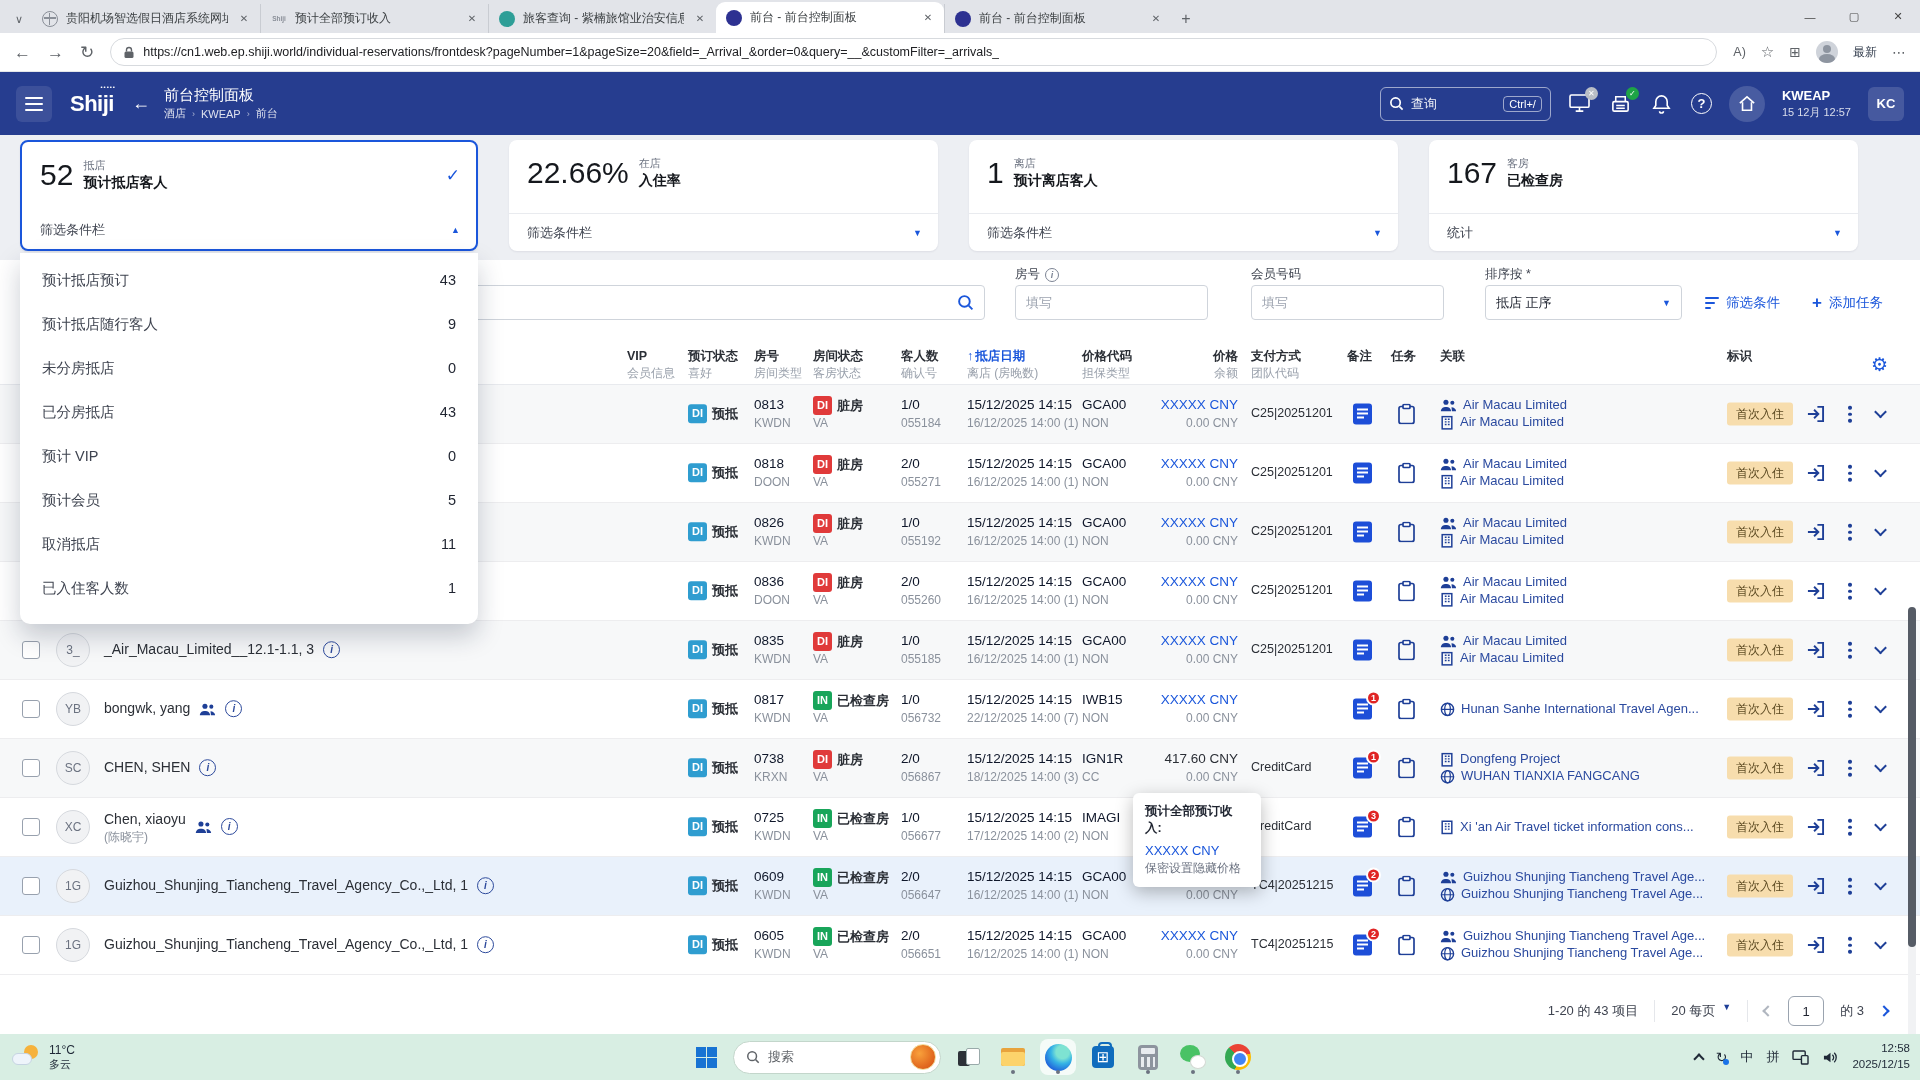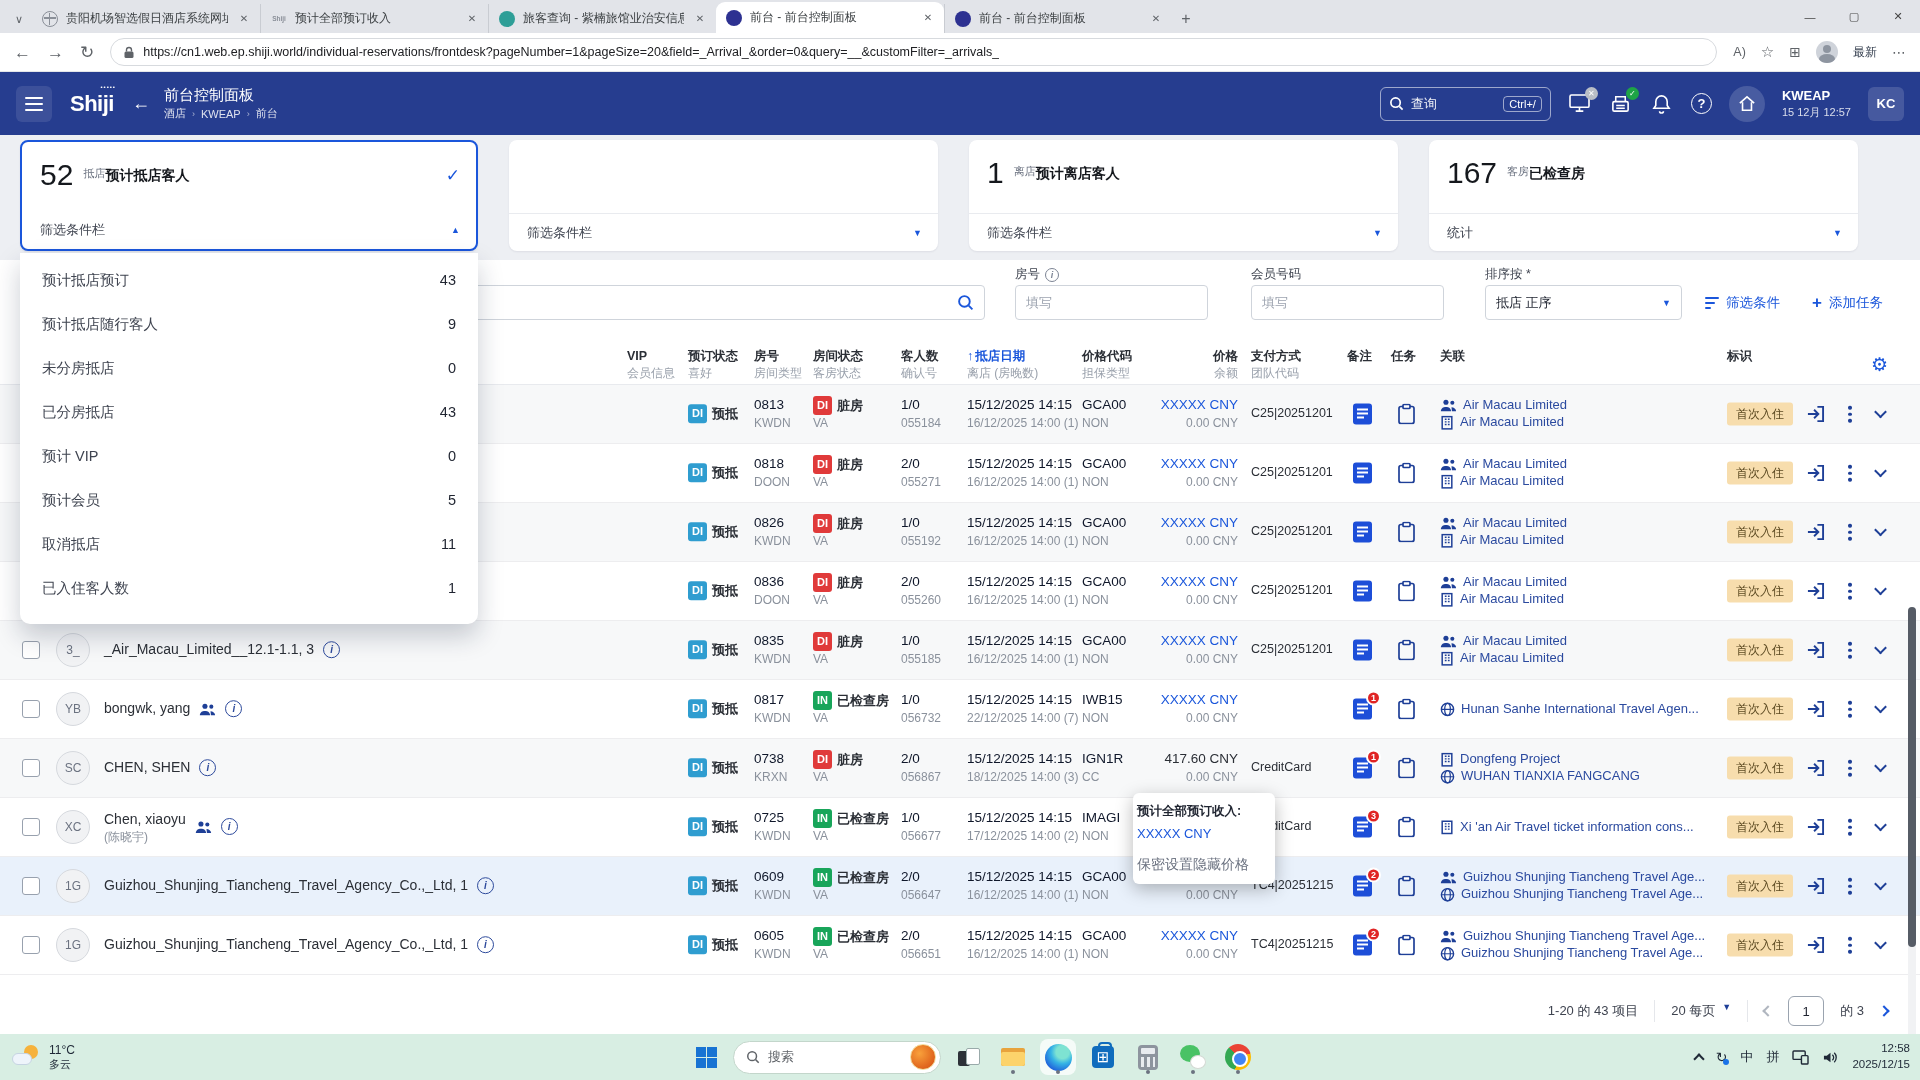--- a/index.html
+++ b/index.html
@@ -67,21 +67,21 @@
   .prop-code{font-weight:bold;font-size:13px}
   .prop-date{font-size:11px;color:rgba(255,255,255,.82)}
   .userbox{width:36px;height:34px;border-radius:6px;background:rgba(255,255,255,.15);display:flex;align-items:center;justify-content:center;font-weight:bold;font-size:13px}
 
   
   .cards{position:absolute;top:140px;left:20px;display:grid;grid-template-columns:458px 429px 429px 429px;gap:31px}
   .card{background:#fff;border-radius:8px;height:111px;box-shadow:0 1px 2px rgba(20,30,60,.08);position:relative}
   .card.sel{border:2px solid #1a56db}
   .card-main{display:flex;align-items:center;padding:16px 16px 0 18px;gap:10px}
   .card-num{font-size:30px;color:#15181d;font-weight:500}
-  .card-stack{display:flex;flex-direction:row}
+  .card-stack{display:flex;flex-direction:column}
   .card-tag{font-size:11px;color:#6b7280}
   .card-label{font-size:14px;font-weight:bold;color:#15181d;margin-top:1px}
   .card-check{margin-left:auto;color:#1a56db;font-size:17px;font-weight:bold}
   .card-foot{position:absolute;left:0;right:0;bottom:0;height:38px;display:flex;align-items:center;justify-content:space-between;padding:0 16px 0 18px;border-top:1px solid #e9ebef;font-size:13px;color:#3f4450}
   .card.sel .card-foot{border-top:none}
   .caret{font-size:9px;color:#1a56db}
 
   
   .dropdown{position:absolute;left:20px;top:253px;width:458px;background:#fff;border-radius:0 0 10px 10px;box-shadow:0 12px 26px rgba(20,30,60,.22);z-index:50;padding:5px 0 14px}
   .dd-item{height:44px;display:flex;align-items:center;justify-content:space-between;padding:0 22px;font-size:14.5px;color:#3f4450}
@@ -142,24 +142,24 @@
   .underl{text-decoration:underline}
   .noteic{position:relative;width:21px;height:23px}
   .notebadge{position:absolute;top:-7px;right:-8px;min-width:15px;height:15px;border-radius:8px;background:#e02424;border:2px solid #fff;color:#fff;font-size:9px;font-weight:bold;display:flex;align-items:center;justify-content:center;padding:0 2px}
   .linkline{display:flex;align-items:center;gap:6px;color:#2b4a9f;font-size:13px;line-height:1.25;margin:1px 0}
   .linkline span{white-space:nowrap;overflow:hidden;text-overflow:ellipsis;max-width:258px}
   .flagbadge{display:inline-block;background:#f7ddad;color:#5c4a22;font-size:12px;padding:3px 9px;border-radius:3px}
   .chev{width:9px;height:9px;border-left:2px solid #1e3f97;border-bottom:2px solid #1e3f97;transform:rotate(-45deg);display:block;margin-top:-4px}
   .kebab{display:flex;flex-direction:column;gap:3px}
   .kebab i{width:3.5px;height:3.5px;border-radius:50%;background:#1e3f97;display:block}
 
-  .tooltip{position:absolute;left:1133px;top:793px;width:142px;background:#fff;border-radius:6px;box-shadow:0 5px 18px rgba(0,0,0,.28);padding:10px 4px;z-index:60}
+  .tooltip{position:absolute;left:1133px;top:793px;width:128px;background:#fff;border-radius:6px;box-shadow:0 5px 18px rgba(0,0,0,.28);padding:10px 12px;z-index:60}
   .tt-title{font-size:12.5px;font-weight:bold;color:#1f2430}
   .tt-val{font-size:13px;color:#1a56db;margin-top:6px}
-  .tt-note{font-size:14px;color:#6b7280;margin-top:15px}
+  .tt-note{font-size:12px;color:#6b7280;margin-top:2px}
 
   .scroll-track{position:absolute;right:4px;top:347px;width:8px;height:683px;background:#f1f2f4;border-radius:4px}
   .scroll-thumb{position:absolute;right:4px;top:347px;width:8px;height:340px;background:#565c66;border-radius:4px;z-index:2}
 
   .pagination{position:absolute;right:32px;top:736px;height:30px;display:flex;align-items:center;gap:16px;font-size:13px;color:#3f4450}
   .vline{width:1px;height:22px;background:#e5e7eb}
   .perpage{display:flex;align-items:flex-start;gap:7px}
   .pg-chev{width:8px;height:8px;border-left:2px solid;border-bottom:2px solid;display:block}
   .pg-prev{transform:rotate(45deg);color:#b0b6bf}
   .pg-next{transform:rotate(-135deg);color:#1a56db}
@@ -341,20 +341,27 @@
         <span class="card-label">预计抵店客人</span>
       </span>
       <span class="card-check">✓</span>
     </div>
     <div class="card-foot">
       <span>筛选条件栏</span>
         <span class="caret">▲</span>
     </div>
   </div>
   <div class="card">
+    <div class="card-main">
+      <span class="card-num">22.66%</span>
+      <span class="card-stack">
+        <span class="card-tag">在店</span>
+        <span class="card-label">入住率</span>
+      </span>
+    </div>
     <div class="card-foot">
       <span>筛选条件栏</span>
         <span class="caret">▼</span>
     </div>
   </div>
   <div class="card">
     <div class="card-main">
       <span class="card-num">1</span>
       <span class="card-stack">
         <span class="card-tag">离店</span>

